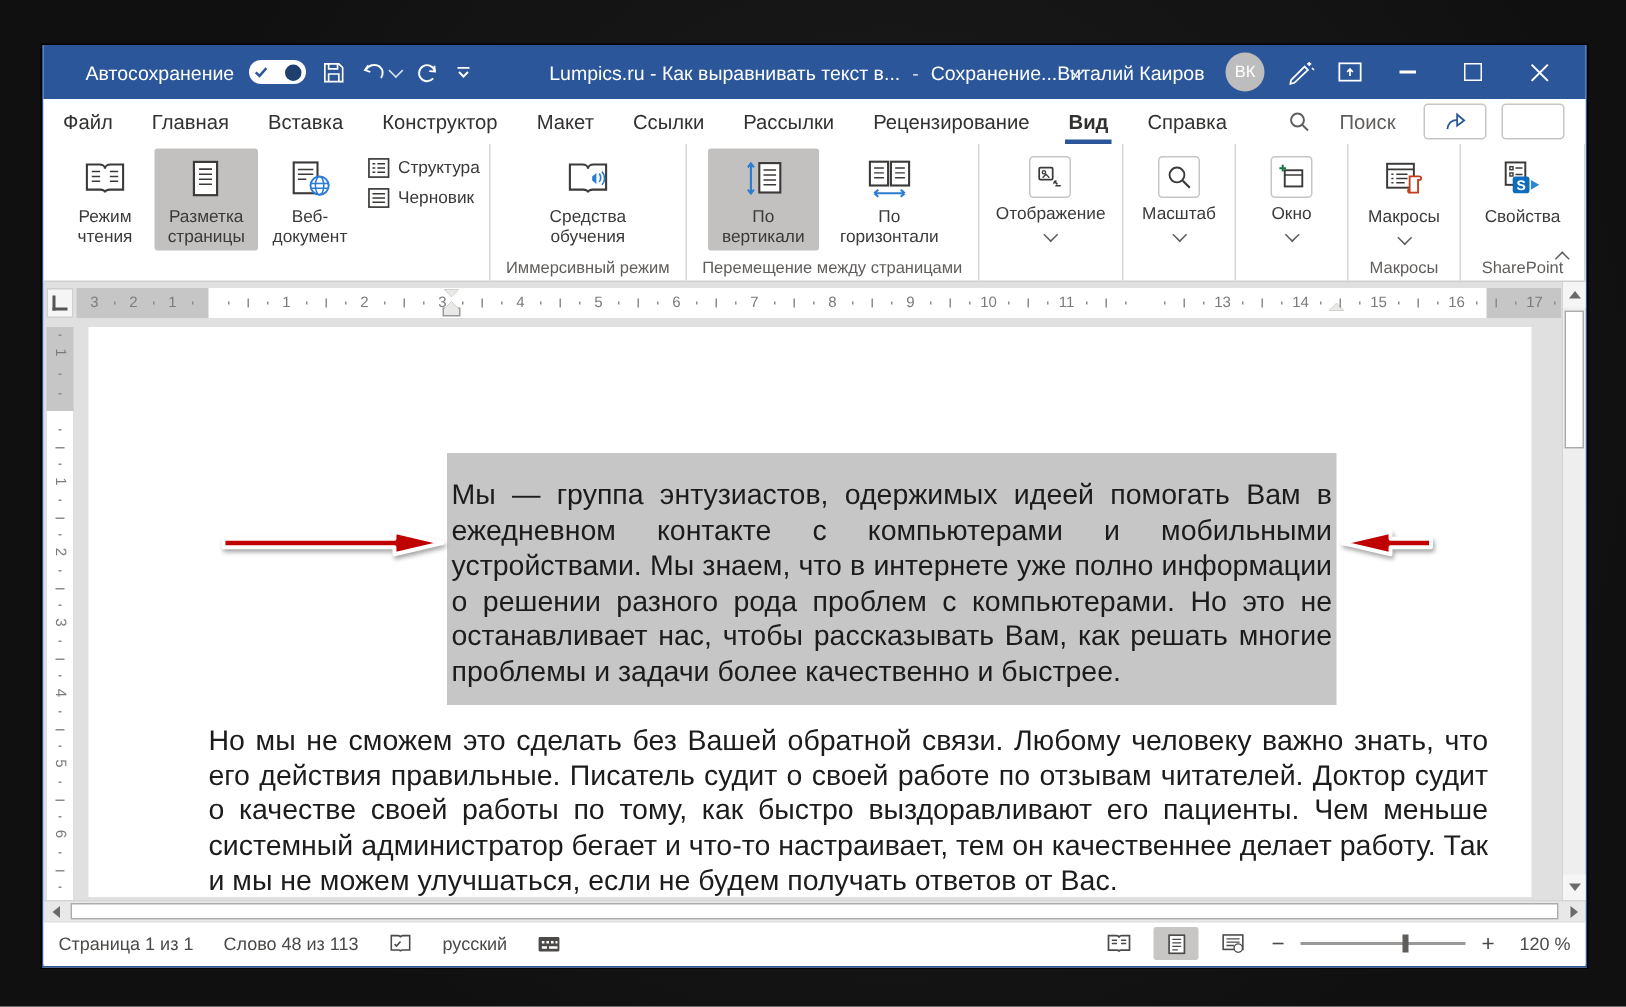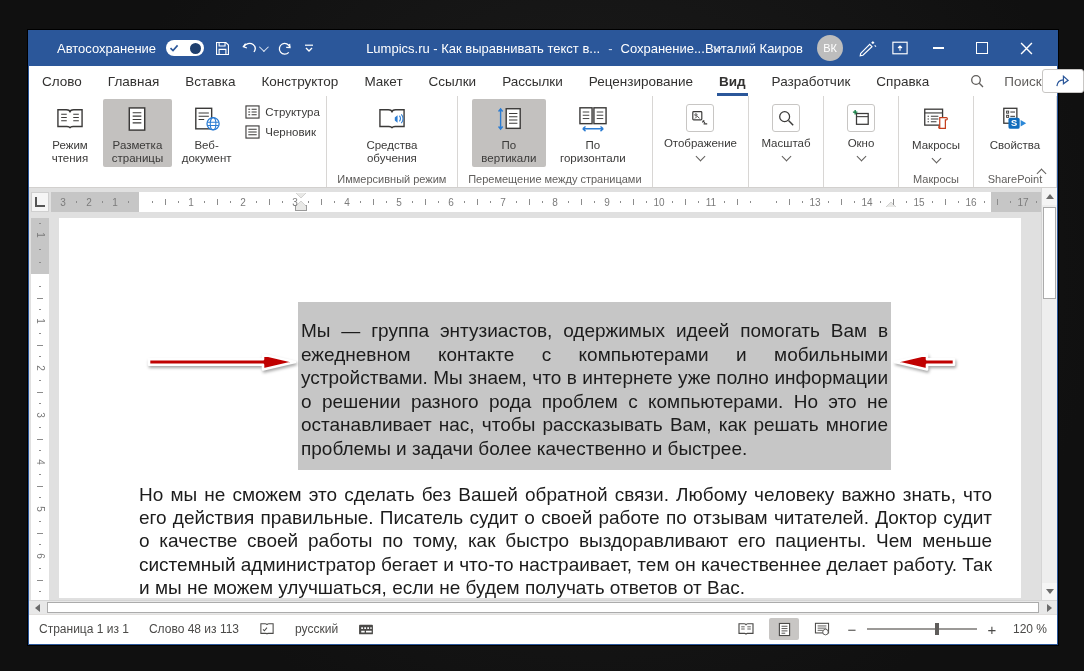--- a/index.html
+++ b/index.html
@@ -175,30 +175,29 @@
           </span>
       <span class="win-glyph">
         <svg width="13" height="13" viewBox="0 0 12 12">
               <path d="M1 1l10 10M11 1 1 11" stroke="#fff" stroke-width="1.3"></path>
             </svg>
       </span>
     </div>
   </div>
 
   <div class="tabrow">
-    <span class="tab">Слово</span>
+    <span class="tab">Файл</span>
     <span class="tab">Главная</span>
     <span class="tab">Вставка</span>
     <span class="tab">Конструктор</span>
     <span class="tab">Макет</span>
     <span class="tab">Ссылки</span>
     <span class="tab">Рассылки</span>
     <span class="tab">Рецензирование</span>
     <span class="tab active">Вид</span>
-    <span class="tab">Разработчик</span>
     <span class="tab">Справка</span>
     <span class="searchbox">
       <svg width="14" height="14" viewBox="0 0 14 14">
             <circle cx="6" cy="6" r="4.3" fill="none" stroke="#605e5c" stroke-width="1.3"></circle>
             <path d="M9.3 9.3 13 13" stroke="#605e5c" stroke-width="1.3"></path>
           </svg>
       <span>Поиск</span>
     </span>
     <span class="tr-right">
       <span class="pill-btn">

